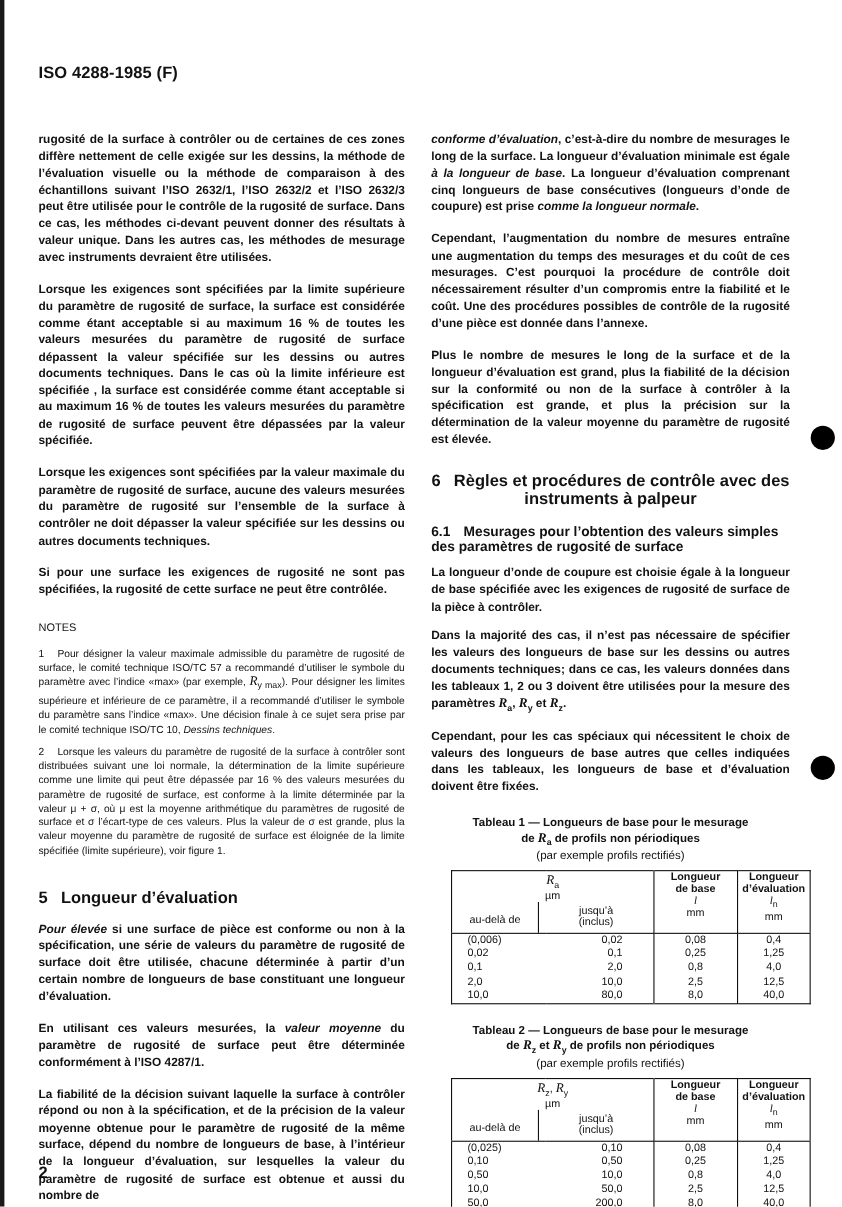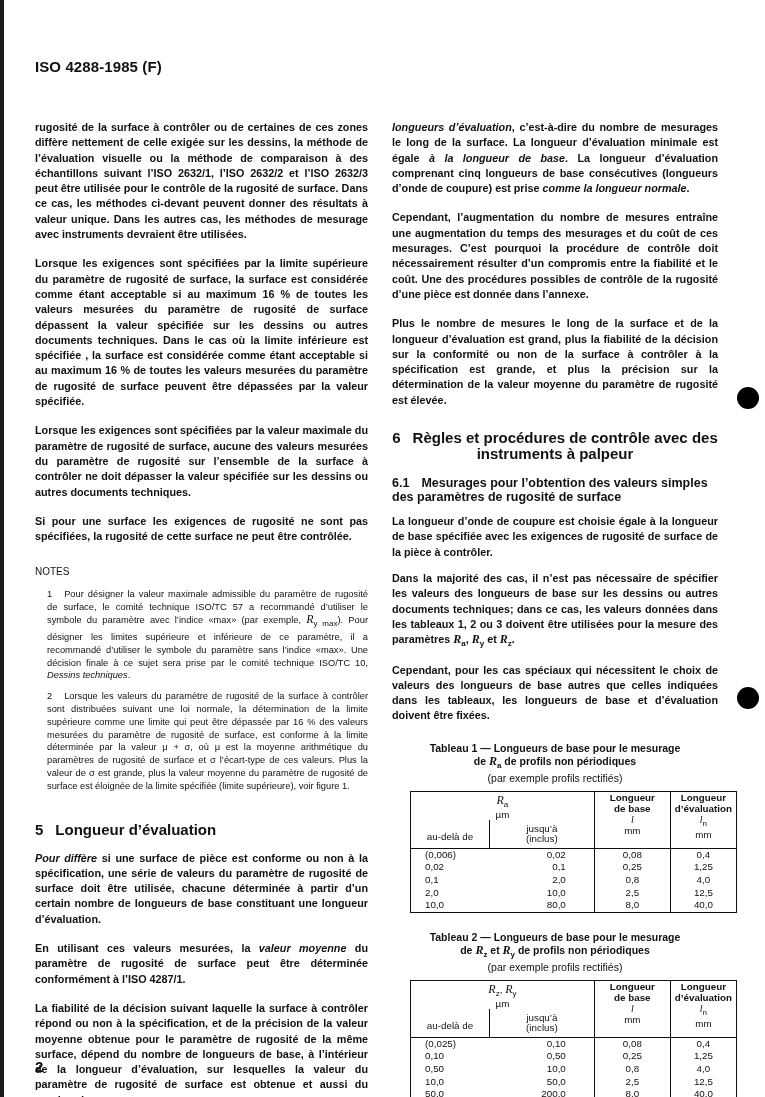--- a/index.html
+++ b/index.html
@@ -7,21 +7,21 @@
     width: 765px; height: 1097px; background: #ffffff; position: relative; overflow: hidden;
     font-family: "Liberation Sans", sans-serif; color: #111;
   }
   .left-edge { position: absolute; left: 0; top: 0; width: 4px; height: 1097px; background: #1a1a1a; }
   .header { position: absolute; left: 35px; top: 58px; font-weight: bold; font-size: 15px; letter-spacing: 0.1px; }
   .col { position: absolute; top: 120px; font-size: 10.8px; line-height: 15.3px; text-align: justify; }
   .col-left { left: 35px; width: 333px; }
   .col-right { left: 392px; width: 326px; }
   .p { margin: 0 0 11px 0; font-weight: bold; }
   .notes-title { font-size: 10px; margin: 20px 0 8px 0; }
-  .note { font-size: 9.3px; line-height: 12.8px; margin: 0 0 8px 12px; text-align: justify; }
+  .note { font-size: 9.3px; line-height: 12.8px; margin: 0 0 8px 0; text-align: justify; }
   h2.sec { font-size: 15px; font-weight: bold; margin: 28px 0 13px 0; line-height: 17px; text-align: left; }
   h2.sec6 { font-size: 15px; font-weight: bold; margin: 22px 0 14px 0; line-height: 16px; text-align: center; }
   h3.sub { font-size: 12.5px; font-weight: bold; margin: 0 0 10px 0; line-height: 14px; text-align: left; }
   .num { display: inline-block; margin-right: 12px; }
   i { font-style: italic; }
   .sym { font-family: "Liberation Serif", serif; font-style: italic; font-size: 12px; }
   sub { font-size: 8px; }
   .tbl-caption { text-align: center; font-size: 10.5px; line-height: 13px; margin: 18px 0 6px 0; }
   .tbl-caption .bold { font-weight: bold; }
   table.data { width: 327px; margin-left: 18px; border-collapse: collapse; border: 1.6px solid #111; font-size: 9.8px; }
@@ -56,27 +56,27 @@
   <p class="note">
     <span class="num">1</span><span>Pour désigner la valeur maximale admissible du paramètre de rugosité de surface, le comité technique ISO/TC 57 a recommandé d’utiliser le symbole du paramètre avec l’indice «max» (par exemple, </span><span class="sym">R</span><sub>y max</sub><span>). Pour désigner les limites supérieure et inférieure de ce paramètre, il a recommandé d’utiliser le symbole du paramètre sans l’indice «max». Une décision finale à ce sujet sera prise par le comité technique ISO/TC 10, </span><i>Dessins techniques</i><span>.</span>
   </p>
   <p class="note">
     <span class="num">2</span><span>Lorsque les valeurs du paramètre de rugosité de la surface à contrôler sont distribuées suivant une loi normale, la détermination de la limite supérieure comme une limite qui peut être dépassée par 16 % des valeurs mesurées du paramètre de rugosité de surface, est conforme à la limite déterminée par la valeur μ + σ, où μ est la moyenne arithmétique du paramètres de rugosité de surface et σ l’écart-type de ces valeurs. Plus la valeur de σ est grande, plus la valeur moyenne du paramètre de rugosité de surface est éloignée de la limite spécifiée (limite supérieure), voir figure 1.</span>
   </p>
 
   <h2 class="sec">
     <span class="num">5</span><span>Longueur d’évaluation</span>
   </h2>
-  <p class="p"><i>Pour diffère</i><span> si une surface de pièce est conforme ou non à la spécification, une série de valeurs du paramètre de rugosité de surface doit être utilisée, chacune déterminée à partir d’un certain nombre de longueurs de base constituant une longueur d’évaluation.</span></p>
+  <p class="p"><i>Pour élevée</i><span> si une surface de pièce est conforme ou non à la spécification, une série de valeurs du paramètre de rugosité de surface doit être utilisée, chacune déterminée à partir d’un certain nombre de longueurs de base constituant une longueur d’évaluation.</span></p>
   <p class="p" style="margin-top:14px"><span>En utilisant ces valeurs mesurées, la </span><i>valeur moyenne</i><span> du paramètre de rugosité de surface peut être déterminée conformément à l’ISO 4287/1.</span></p>
   <p class="p" style="margin-top:14px">La fiabilité de la décision suivant laquelle la surface à contrôler répond ou non à la spécification, et de la précision de la valeur moyenne obtenue pour le paramètre de rugosité de la même surface, dépend du nombre de longueurs de base, à l’intérieur de la longueur d’évaluation, sur lesquelles la valeur du paramètre de rugosité de surface est obtenue et aussi du nombre de</p>
 </div>
 
 <div class="col col-right">
-  <p class="p"><i>longueurs d’évaluation</i><span>, c’est-à-dire du nombre de mesurages le long de la surface. La longueur d’évaluation minimale est égale </span><i>à la longueur de base</i><span>. La longueur d’évaluation comprenant cinq longueurs de base consécutives (longueurs d’onde de coupure) est prise </span><i>comme la longueur normale</i><span>.</span></p>
+  <p class="p"><i>conforme d’évaluation</i><span>, c’est-à-dire du nombre de mesurages le long de la surface. La longueur d’évaluation minimale est égale </span><i>à la longueur de base</i><span>. La longueur d’évaluation comprenant cinq longueurs de base consécutives (longueurs d’onde de coupure) est prise </span><i>comme la longueur normale</i><span>.</span></p>
   <p class="p" style="margin-top:14px">Cependant, l’augmentation du nombre de mesures entraîne une augmentation du temps des mesurages et du coût de ces mesurages. C’est pourquoi la procédure de contrôle doit nécessairement résulter d’un compromis entre la fiabilité et le coût. Une des procédures possibles de contrôle de la rugosité d’une pièce est donnée dans l’annexe.</p>
   <p class="p" style="margin-top:14px">Plus le nombre de mesures le long de la surface et de la longueur d’évaluation est grand, plus la fiabilité de la décision sur la conformité ou non de la surface à contrôler à la spécification est grande, et plus la précision sur la détermination de la valeur moyenne du paramètre de rugosité est élevée.</p>
 
   <h2 class="sec6">
     <span class="num">6</span><span>Règles et procédures de contrôle avec des instruments à palpeur</span>
   </h2>
   <h3 class="sub">
     <span class="num">6.1</span><span>Mesurages pour l’obtention des valeurs simples des paramètres de rugosité de surface</span>
   </h3>
   <p class="p">La longueur d’onde de coupure est choisie égale à la longueur de base spécifiée avec les exigences de rugosité de surface de la pièce à contrôler.</p>

